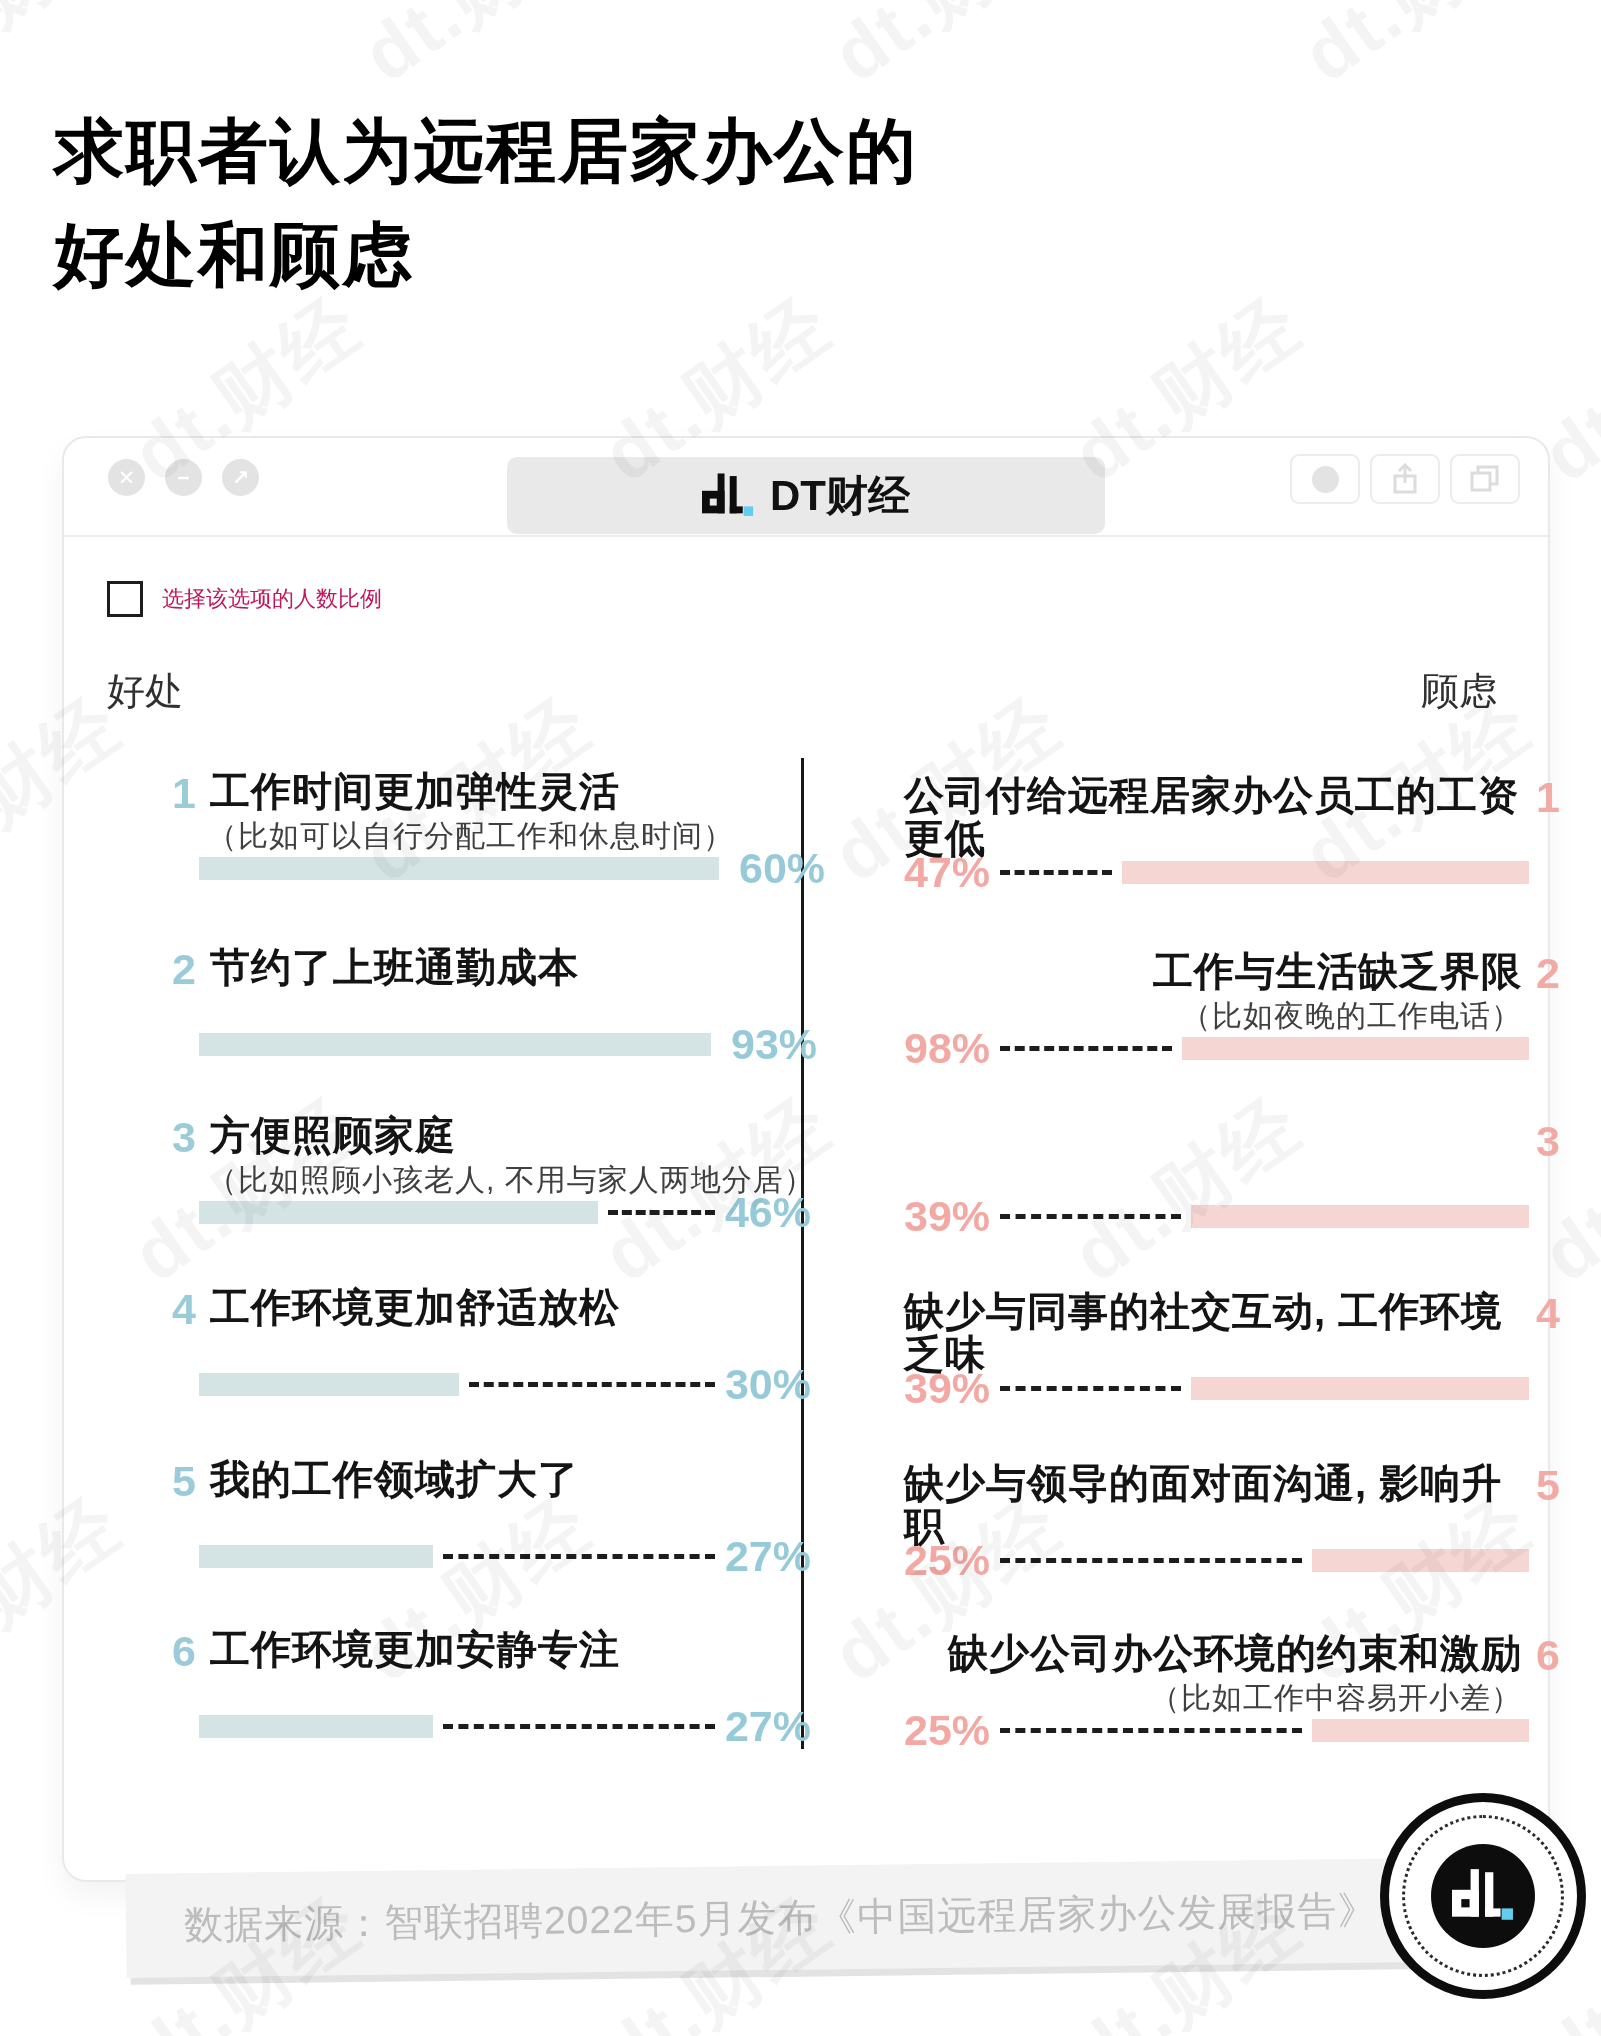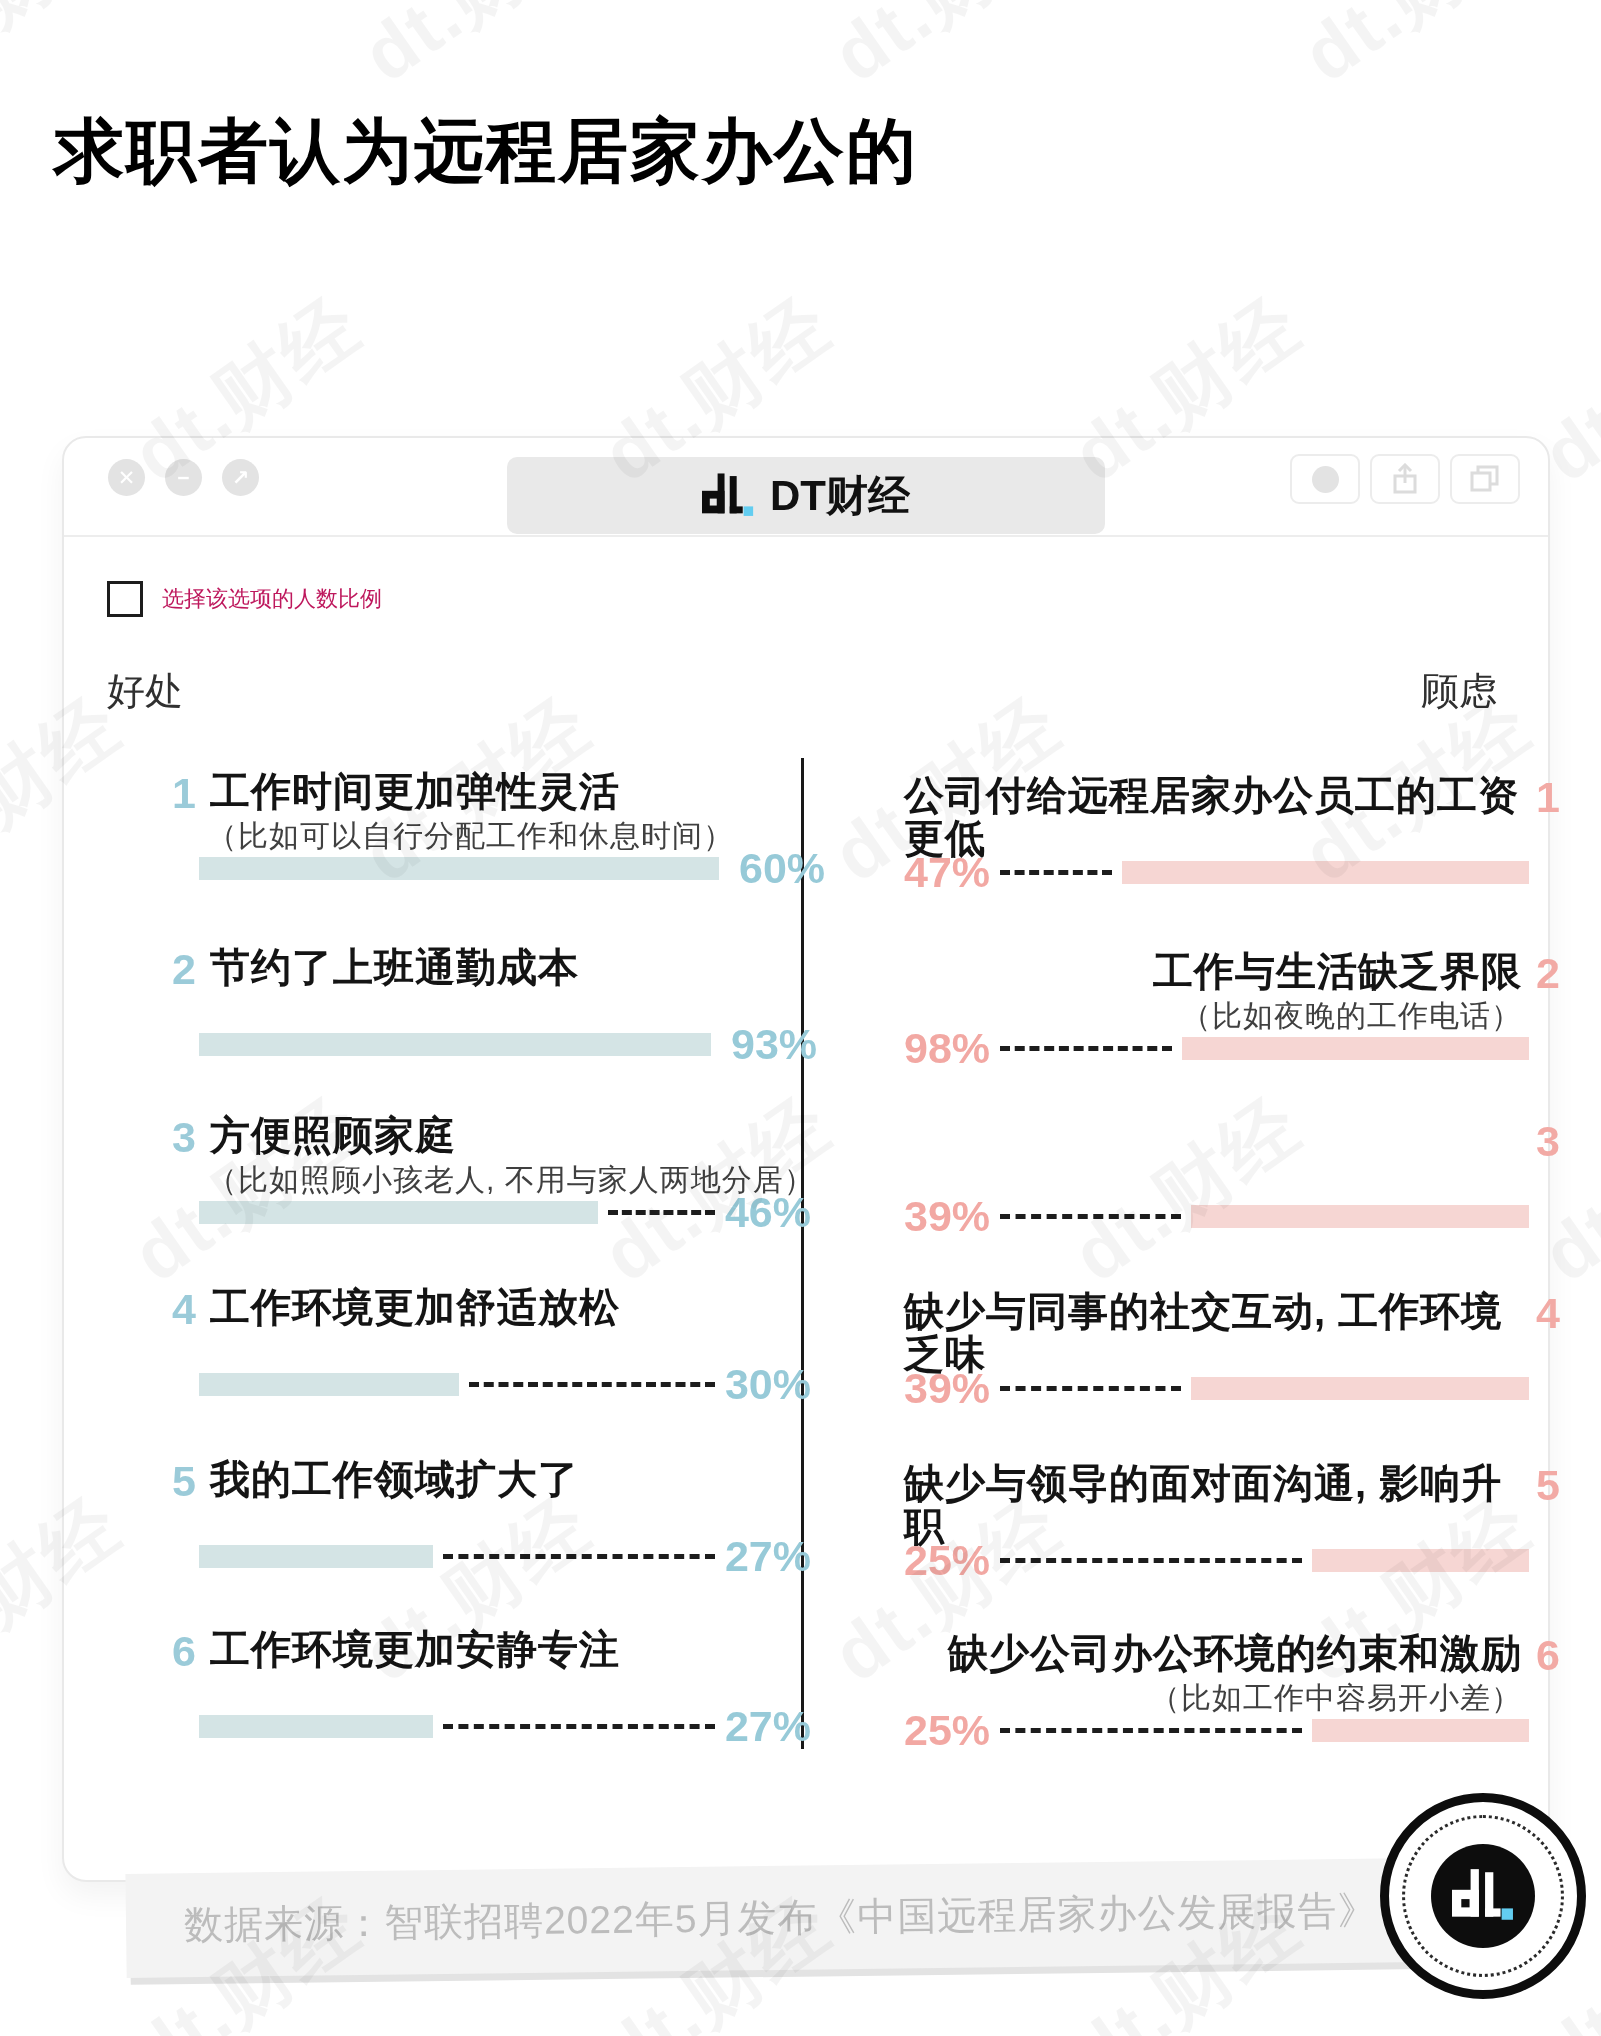--- a/index.html
+++ b/index.html
@@ -129,20 +129,21 @@
     <span style="left: 820px; top: 1540px;">dt.财经</span>
     <span style="left: 1290px; top: 1540px;">dt.财经</span>
     <span style="left: 120px; top: 1940px;">dt.财经</span>
     <span style="left: 590px; top: 1940px;">dt.财经</span>
     <span style="left: 1060px; top: 1940px;">dt.财经</span>
     <span style="left: 1530px; top: 1940px;">dt.财经</span>
   </div>
 
 <h1 class="page-title">
   <span>求职者认为远程居家办公的</span><br>
+  <span>好处和顾虑</span>
 </h1>
 
 <div class="window">
 
   <div class="win-header">
     <div class="win-controls">
       <div class="ctl">
           <span>✕</span>
         </div>
       <div class="ctl">

